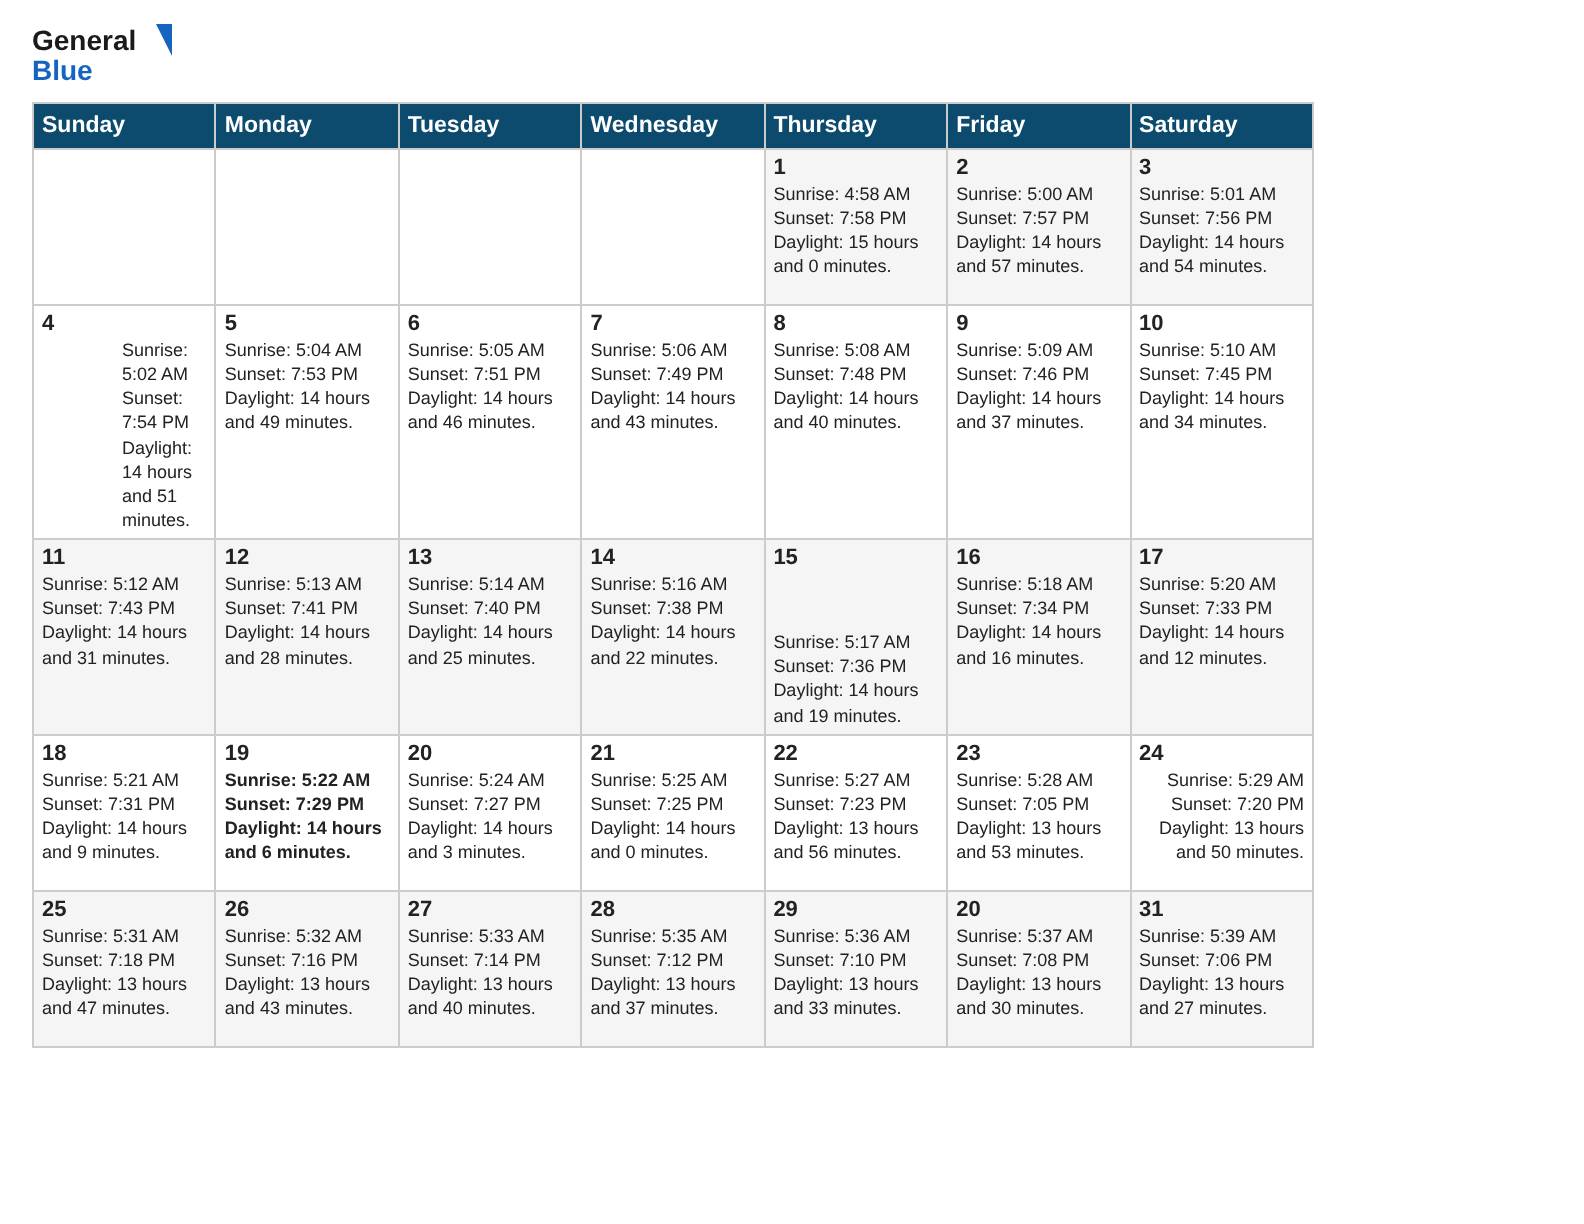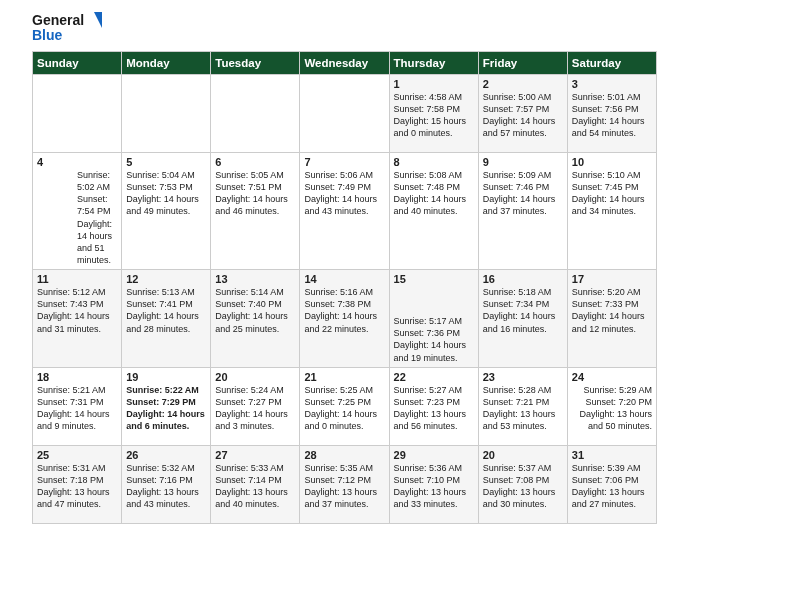--- a/index.html
+++ b/index.html
@@ -6,21 +6,21 @@
     body {
       font-family: Arial, sans-serif;
       background: #fff;
       width: 792px;
       height: 612px;
       overflow: hidden;
     }
     .page {
       width: 672px;
       min-height: 612px;
-      padding: 10px 15px 10px 32px;
+      padding: 10px 15px 10px 16px;
     }
     .header {
       display: flex;
       justify-content: space-between;
       align-items: flex-start;
       margin-bottom: 6px;
     }
     .logo {
       display: flex;
       align-items: center;
@@ -39,21 +39,21 @@
       font-size: 14px;
       color: #333;
       margin-top: 2px;
     }
     table {
       width: 100%;
       border-collapse: collapse;
       table-layout: fixed;
     }
     thead tr th {
-      background-color: #14532d;
+      background-color: #0c4a6e;
       color: #fff;
       font-size: 11.5px;
       font-weight: bold;
       text-align: left;
       padding: 5px 4px;
       border: 1px solid #ccc;
     }
     tbody tr td {
       vertical-align: top;
       border: 1px solid #ccc;
@@ -276,21 +276,21 @@
           <td>
             <span class="day-number">22</span>
             <div class="day-info" style="white-space: pre-line;">Sunrise: 5:27 AM
 Sunset: 7:23 PM
 Daylight: 13 hours
 and 56 minutes.</div>
           </td>
           <td>
             <span class="day-number">23</span>
             <div class="day-info" style="white-space: pre-line;">Sunrise: 5:28 AM
-Sunset: 7:21 PM
+Sunset: 7:05 PM
 Daylight: 13 hours
 and 53 minutes.</div>
           </td>
           <td>
             <span class="day-number">24</span>
             <div class="day-info" style="white-space: pre-line; text-align: right;">Sunrise: 5:29 AM
 Sunset: 7:20 PM
 Daylight: 13 hours
 and 50 minutes.</div>
           </td>

